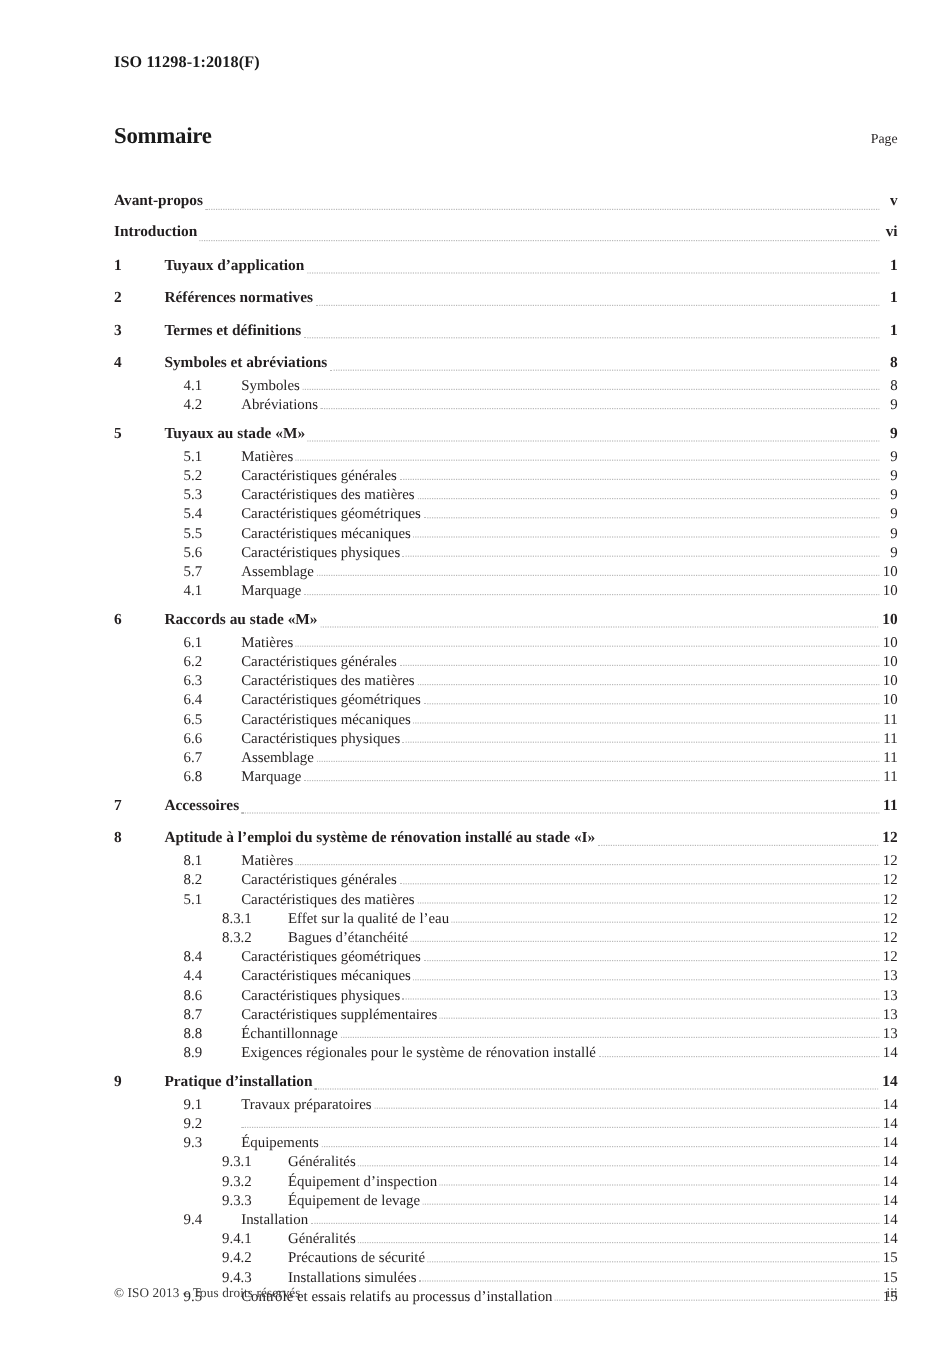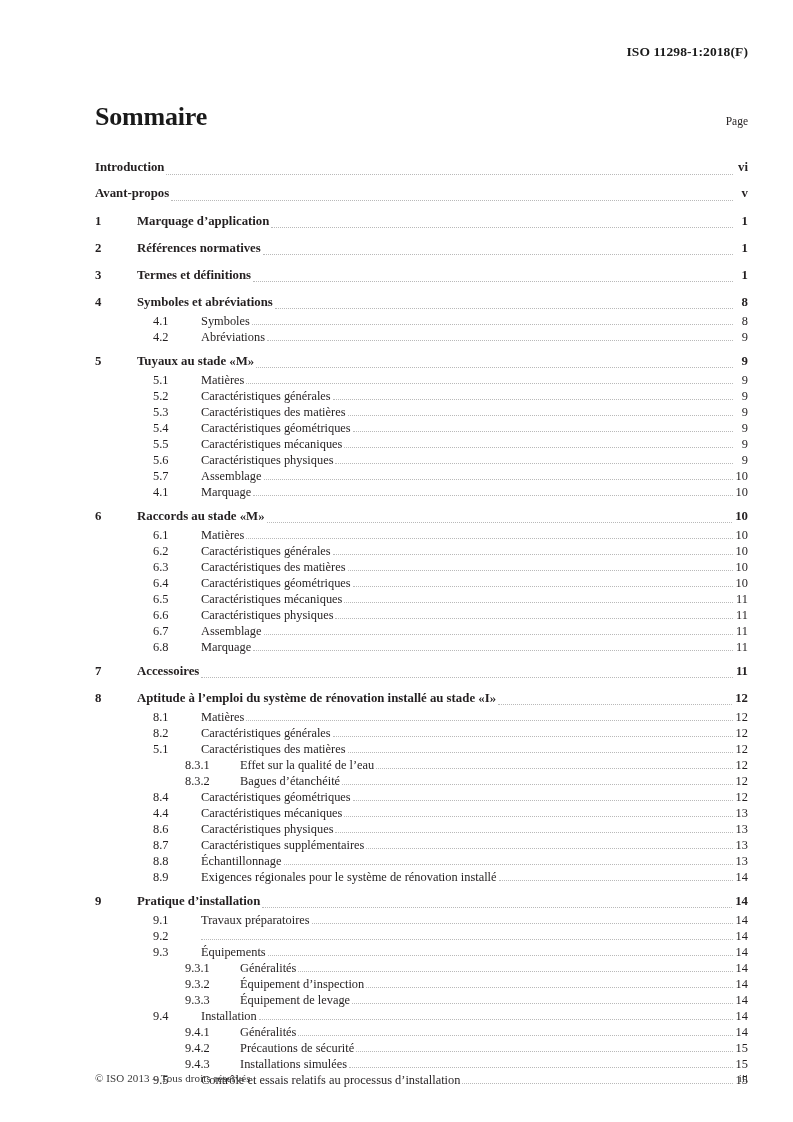--- a/index.html
+++ b/index.html
@@ -22,39 +22,39 @@
     height: 1122px;
     box-sizing: border-box;
   }
 
   
   .doc-header {
     position: absolute;
     left: 95px;
     top: 44px;
     width: 653px;
-    text-align: right;
+    text-align: left;
     font-size: 13.5px;
     font-weight: bold;
     letter-spacing: 0.1px;
     color: #1a1a1a;
   }
 
   
   .title-row {
     position: absolute;
     left: 95px;
     top: 104px;
     width: 653px;
     display: flex;
     align-items: baseline;
     justify-content: space-between;
   }
   .toc-title {
-    font-size: 26px;
+    font-size: 19px;
     font-weight: bold;
     letter-spacing: -0.2px;
     color: #1a1a1a;
     line-height: 1;
   }
   .page-label {
     font-size: 11.5px;
     font-weight: normal;
     color: #231f20;
   }
@@ -168,33 +168,33 @@
   <div class="doc-header">ISO 11298-1:2018(F)</div>
 
   <div class="title-row">
     <div class="toc-title">Sommaire</div>
     <div class="page-label">Page</div>
   </div>
 
   <div class="toc" id="toc-list">
       <div class="toc-entry lvl-front">
         <span class="num"></span>
-        <span class="txt">Introduction</span>
-        <span class="dots"></span>
-        <span class="pg">vi</span>
+        <span class="txt">Avant-propos</span>
+        <span class="dots"></span>
+        <span class="pg">v</span>
       </div>
       <div class="toc-entry lvl-front">
         <span class="num"></span>
-        <span class="txt">Avant-propos</span>
-        <span class="dots"></span>
-        <span class="pg">v</span>
+        <span class="txt">Introduction</span>
+        <span class="dots"></span>
+        <span class="pg">vi</span>
       </div>
       <div class="toc-entry lvl-1">
         <span class="num">1</span>
-        <span class="txt">Marquage d’application</span>
+        <span class="txt">Tuyaux d’application</span>
         <span class="dots"></span>
         <span class="pg">1</span>
       </div>
       <div class="toc-entry lvl-1">
         <span class="num">2</span>
         <span class="txt">Références normatives</span>
         <span class="dots"></span>
         <span class="pg">1</span>
       </div>
       <div class="toc-entry lvl-1">

